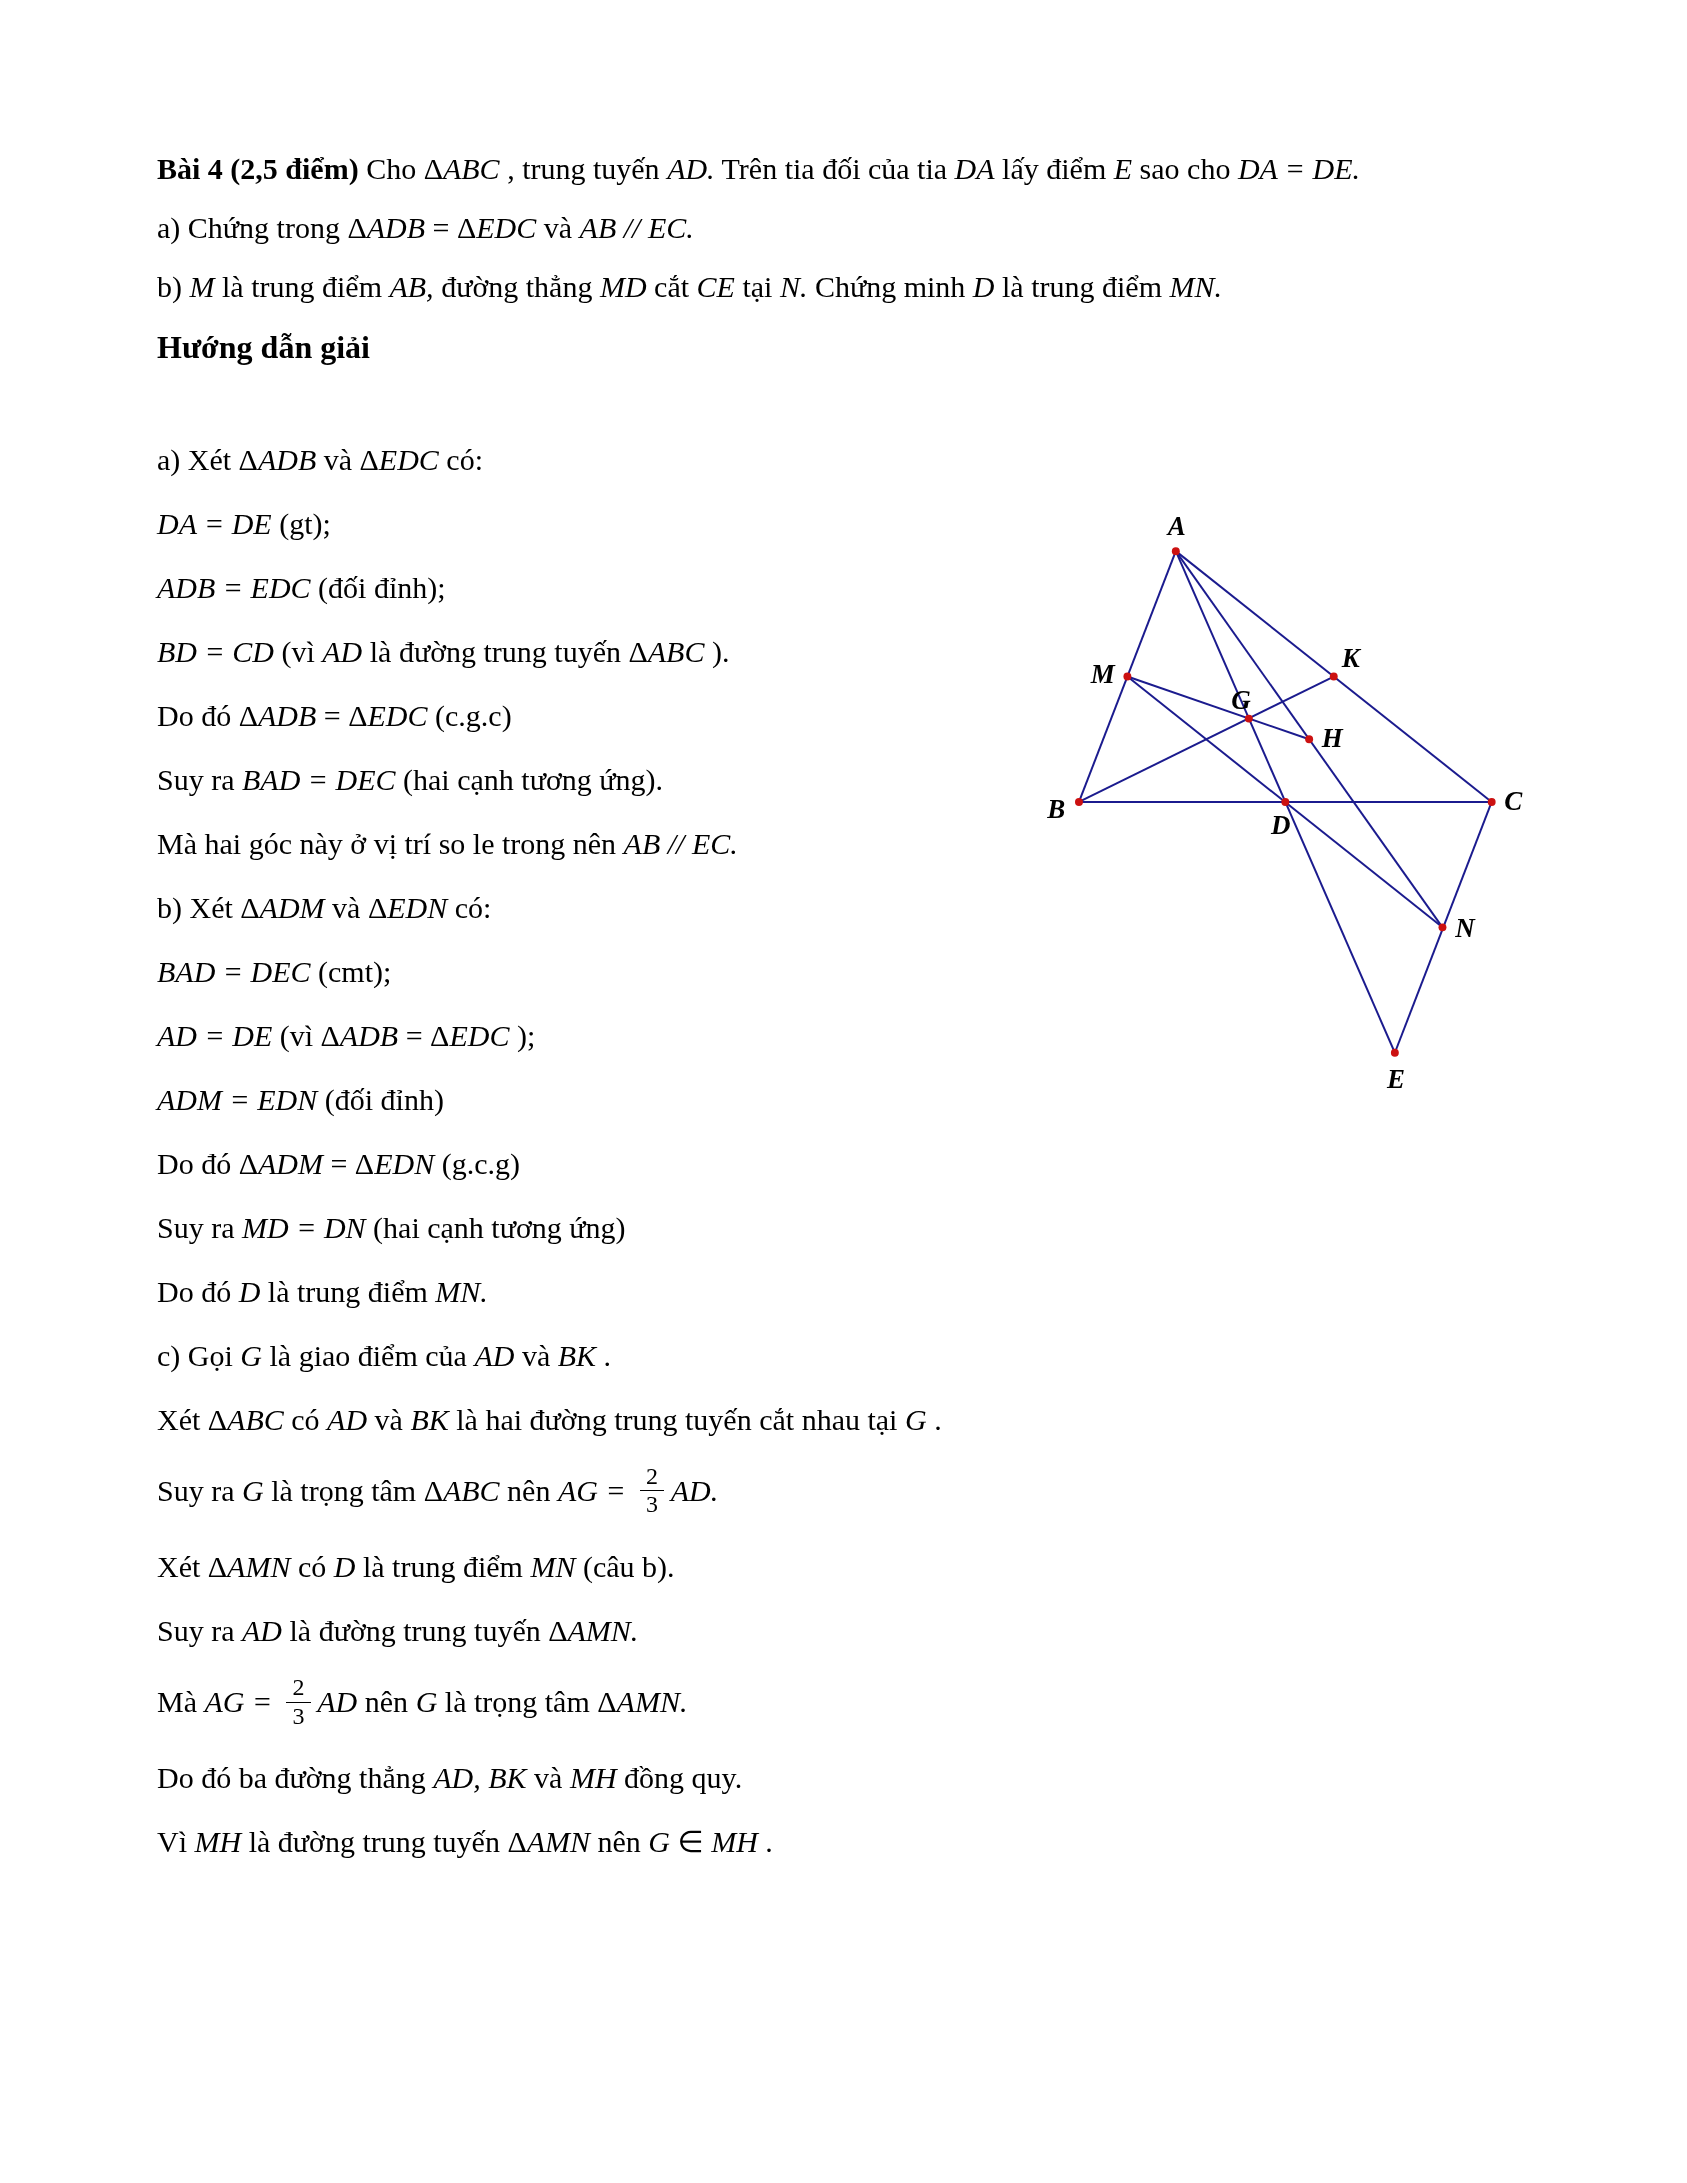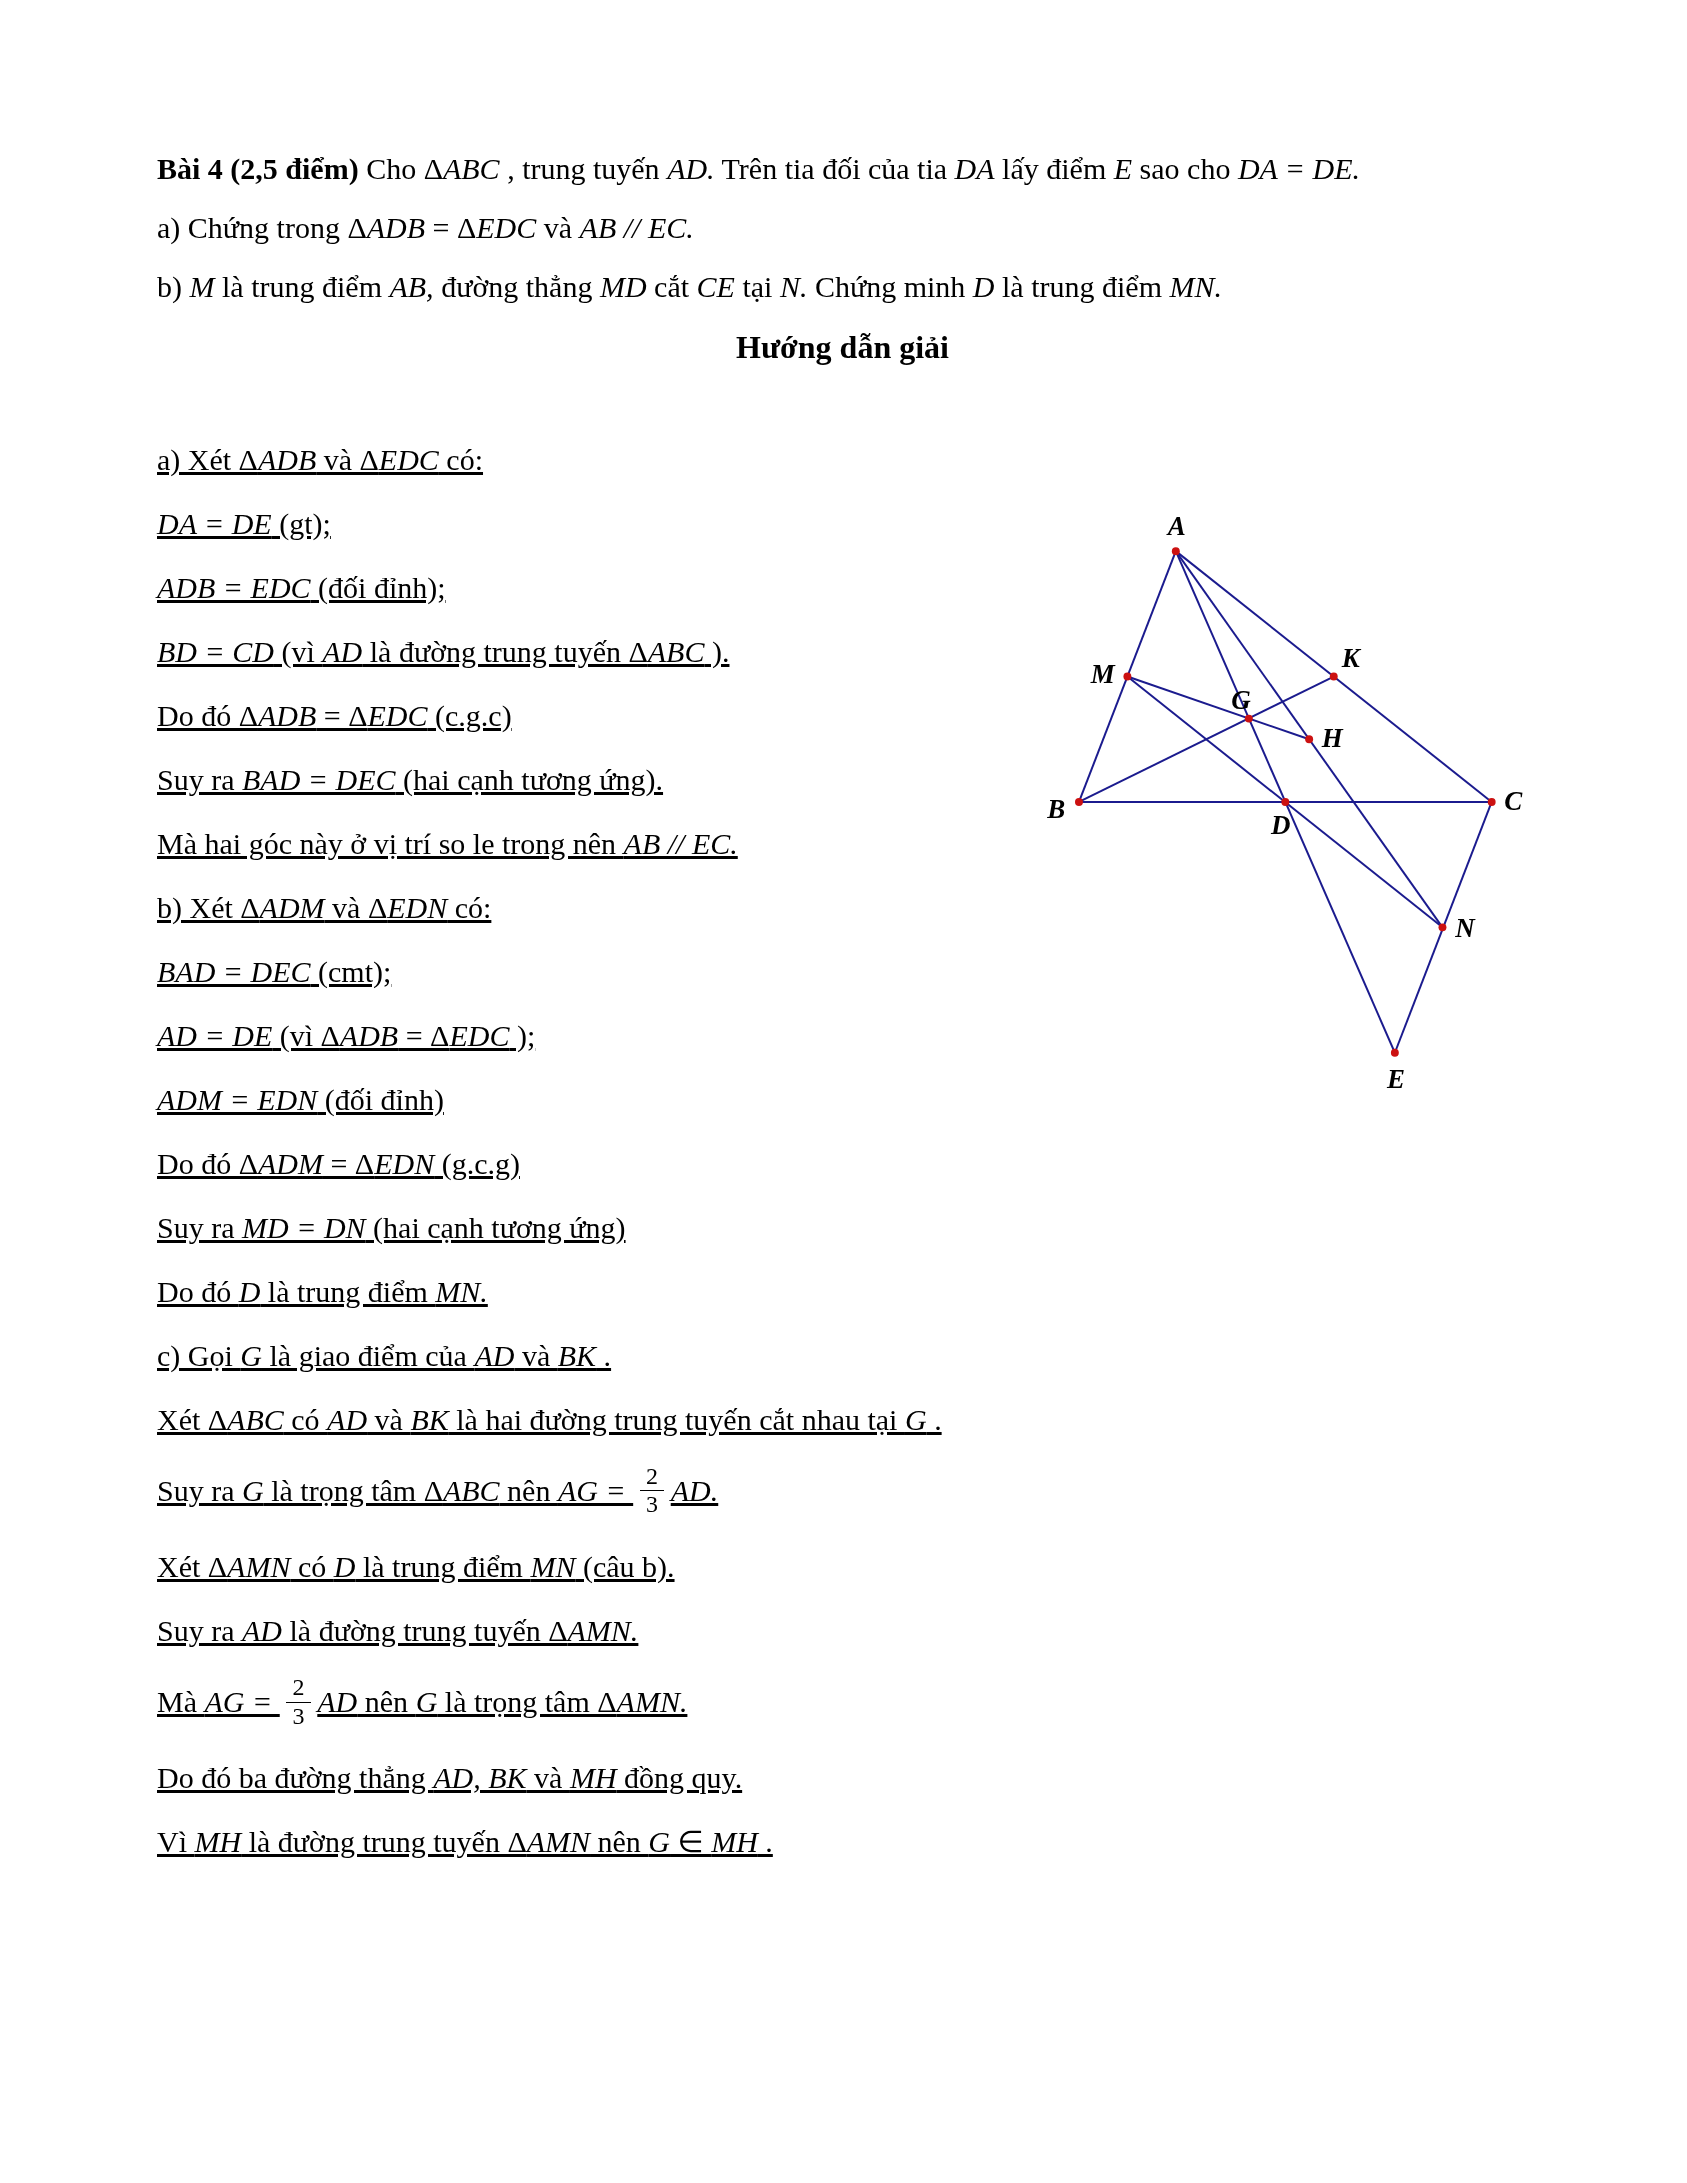--- a/index.html
+++ b/index.html
@@ -4,26 +4,26 @@
 <style>
   html,body{margin:0;padding:0;background:#ffffff;}
   body{
     width:1687px;height:2183px;position:relative;
     font-family:"Liberation Serif", serif;
     color:#000;font-size:30px;line-height:1.22;
   }
   .page{position:relative;width:1687px;height:2183px;overflow:hidden;}
   .content{padding:151px 159px 0 157px;}
   .prob p{margin:0 0 22px 0;}
-  .sol p{margin:0 0 27px 0;text-decoration:underline;}
+  .sol p{margin:0 0 27px 0;}
   p.line{min-height:37px;}
   .it{font-style:italic;}
   .bd{font-weight:bold;}
   .heading{
-    text-align:center;font-weight:bold;font-size:32px;
+    text-align:left;font-weight:bold;font-size:32px;
     margin:4.8px 0 75px 0;
   }
   .frac{
     display:inline-block;vertical-align:middle;text-align:center;
     font-size:24px;line-height:1.15;margin:0 6.4px;position:relative;top:-3.2px;
   }
   .frac .num{display:block;padding:0 6.4px;}
   .frac .den{display:block;border-top:1.6px solid #000;padding:0 6.4px;}
   .figure{
     position:absolute;left:1032px;top:494px;width:540px;height:627px;

